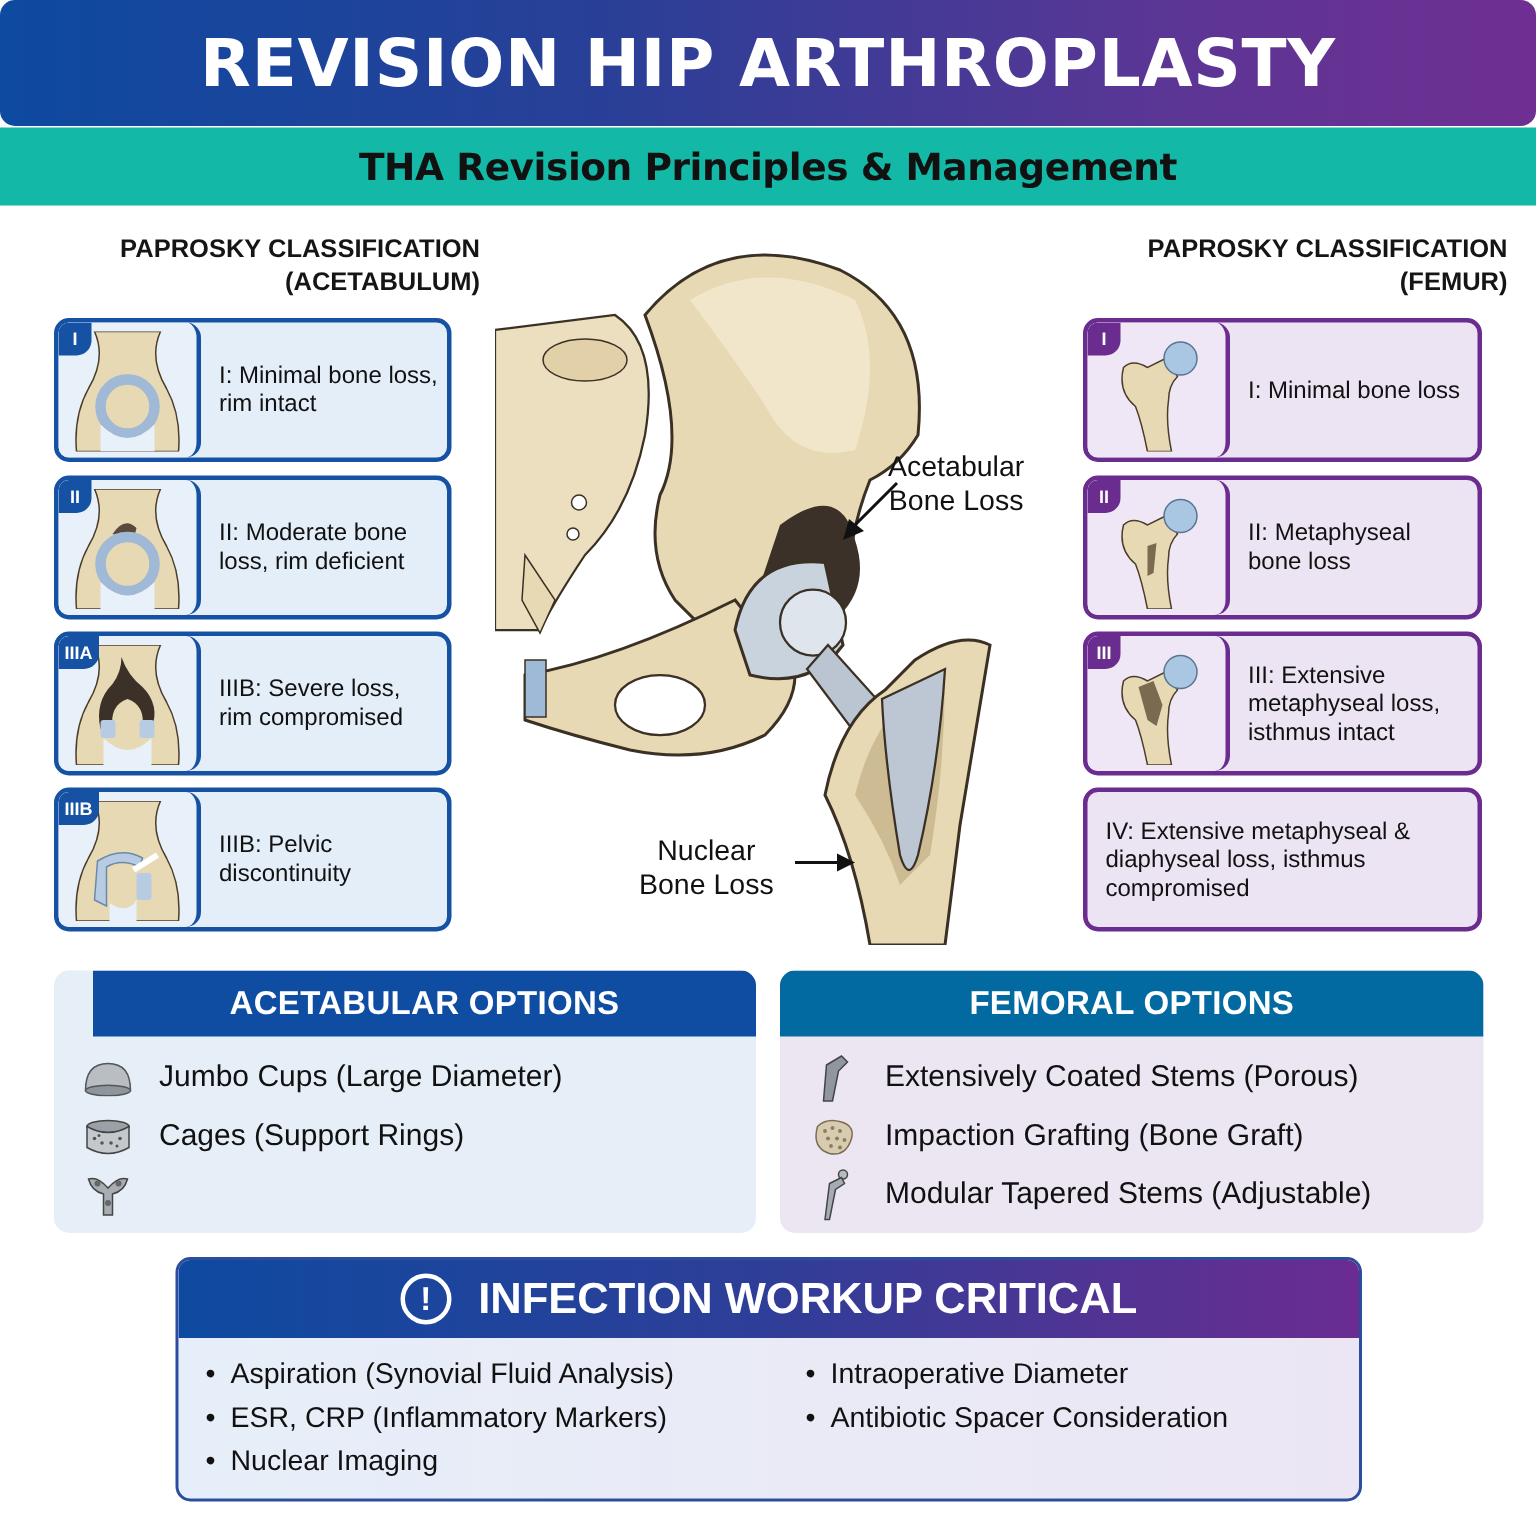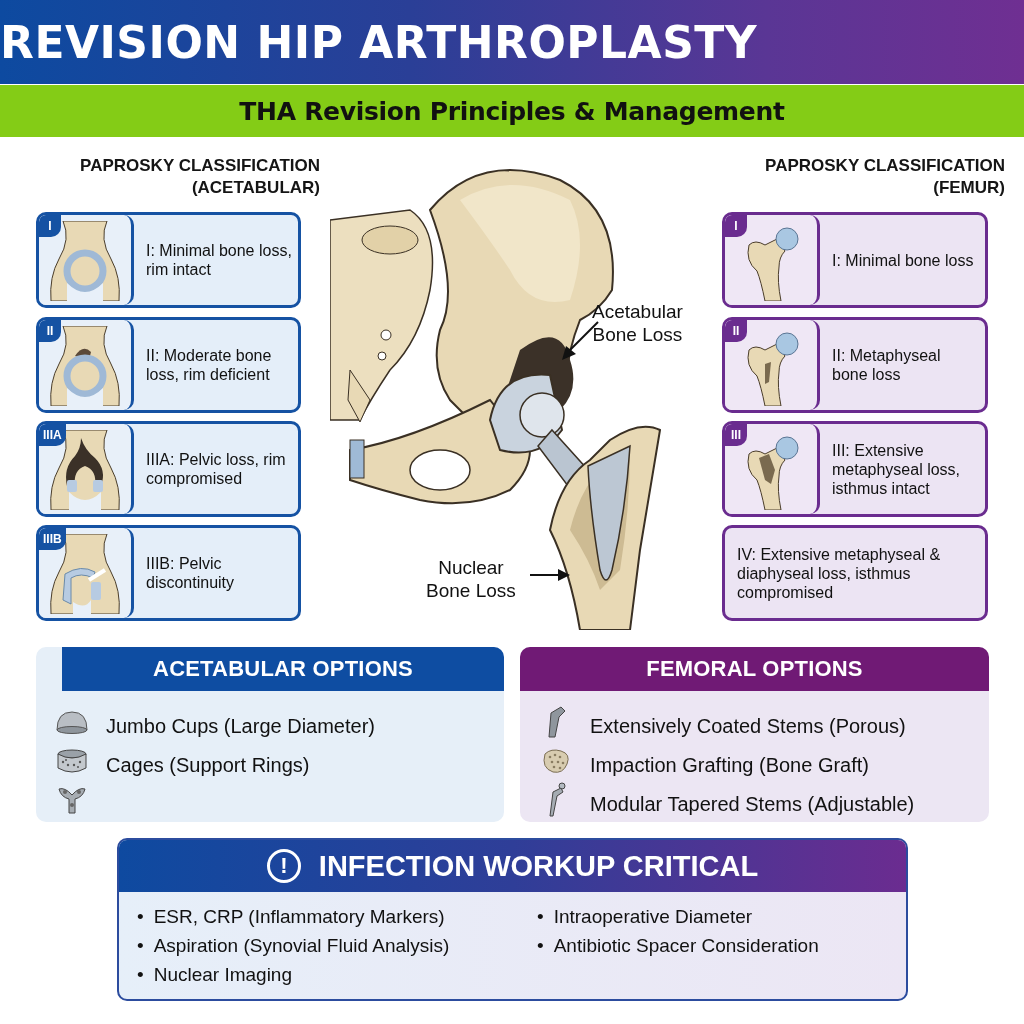--- a/index.html
+++ b/index.html
@@ -2,29 +2,29 @@
 <html><head>
 <meta charset="utf-8">
 <style>
   * { box-sizing: border-box; margin: 0; padding: 0; }
   html, body { width: 1024px; height: 1024px; overflow: hidden; background: #ffffff; }
   body { font-family: "Liberation Sans", "DejaVu Sans", sans-serif; color: #111; position: relative; }
 
   .title-bar {
     position: absolute; left: 0; top: 0; width: 1024px; height: 84px;
     background: linear-gradient(90deg, #0d4aa0 0%, #2a3f97 40%, #5a3695 75%, #6f2f92 100%);
-    display: flex; align-items: center; 
+    display: flex; align-items: center; justify-content: center; border-radius: 10px;
   }
   .title-bar h1 {
     color: #fff; font-size: 44px; font-weight: 700; letter-spacing: 0.5px;
     font-family: "DejaVu Sans", sans-serif;
   }
   .subtitle-bar {
     position: absolute; left: 0; top: 85px; width: 1024px; height: 52px;
-    background: #84cc16; display: flex; align-items: center; justify-content: center;
+    background: #14b8a6; display: flex; align-items: center; justify-content: center;
   }
   .subtitle-bar h2 { font-size: 25px; font-weight: 700; color: #111; font-family: "DejaVu Sans", sans-serif; letter-spacing: -0.3px; }
 
   .col-heading {
     position: absolute; text-align: right; font-weight: 700; font-size: 17px; line-height: 22px; color: #151515;
   }
   .col-heading.left { left: 20px; width: 300px; top: 155px; }
   .col-heading.right { left: 705px; width: 300px; top: 155px; }
 
   .cls-card {
@@ -55,23 +55,23 @@
   .options-box {
     position: absolute; top: 647px; height: 175px; border-radius: 10px; overflow: hidden;
   }
   .options-box.aceta { left: 36px; width: 468px; background: #e6eff8; }
   .options-box.femur { left: 520px; width: 469px; background: #ece6f3; }
   .options-box .head {
     height: 44px; color: #fff; font-weight: 700; font-size: 22px;
     display: flex; align-items: center; justify-content: center; letter-spacing: 0.2px;
   }
   .options-box.aceta .head { background: #0e4da2; margin-left: 26px; }
-  .options-box.femur .head { background: #701a75; }
+  .options-box.femur .head { background: #0369a1; }
   .options-box ul { list-style: none; padding: 8px 0 0 16px; }
-  .options-box li { display: flex; align-items: flex-end; height: 39px; font-size: 20px; color: #111; }
+  .options-box li { display: flex; align-items: center; height: 39px; font-size: 20px; color: #111; }
   .options-box li .ico { width: 40px; height: 32px; margin-right: 14px; flex: 0 0 40px; display: flex; align-items: center; justify-content: center; }
 
   .infection {
     position: absolute; left: 117px; top: 838px; width: 791px; height: 163px; border-radius: 10px; overflow: hidden;
     border: 2px solid #2c4c9e; background: linear-gradient(90deg, #e6eff9, #ece6f4);
   }
   .infection .head {
     height: 52px; background: linear-gradient(90deg, #0e4aa0 0%, #2f3e98 50%, #6b2c90 100%);
     display: flex; align-items: center; justify-content: center; color: #fff; font-weight: 700; font-size: 29px;
   }
@@ -90,21 +90,21 @@
 
 <div class="title-bar">
   <h1>REVISION HIP ARTHROPLASTY</h1>
 </div>
 <div class="subtitle-bar">
   <h2>THA Revision Principles &amp; Management</h2>
 </div>
 
 <div class="col-heading left">
   <div>PAPROSKY CLASSIFICATION</div>
-  <div>(ACETABULAR)</div>
+  <div>(ACETABULUM)</div>
 </div>
 
 <div class="cls-card aceta" style="top:212px">
   <div class="thumb">
     <svg viewBox="0 0 80 80">
       <path d="M18 0 Q26 18 14 38 Q4 56 6 80 L74 80 Q76 56 66 38 Q54 18 62 0 Z" fill="#e8d9b5" stroke="#4a3d2a" stroke-width="1"></path>
       <circle cx="40" cy="50" r="18" fill="none" stroke="#9fb9d6" stroke-width="7"></circle>
       <path d="M22 62 Q40 80 58 62 L58 80 L22 80 Z" fill="#e8f0f9"></path>
     </svg>
     <span class="badge">I</span>
@@ -129,21 +129,21 @@
   <div class="thumb">
     <svg viewBox="0 0 80 80">
       <path d="M18 0 Q26 18 14 38 Q4 56 6 80 L74 80 Q76 56 66 38 Q54 18 62 0 Z" fill="#e8d9b5" stroke="#4a3d2a" stroke-width="1"></path>
       <path d="M36 8 Q40 20 50 28 Q62 40 56 56 L50 56 Q52 40 40 36 Q28 40 30 56 L22 56 Q18 38 30 26 Q36 18 36 8 Z" fill="#3b3128"></path>
       <rect x="22" y="50" width="10" height="12" rx="2" fill="#b7cbe2"></rect>
       <rect x="48" y="50" width="10" height="12" rx="2" fill="#b7cbe2"></rect>
       <path d="M24 62 Q40 78 56 62 L56 80 L24 80 Z" fill="#e8f0f9"></path>
     </svg>
     <span class="badge">IIIA</span>
   </div>
-  <div class="desc">IIIA: Pelvic loss, rim compromised</div>
+  <div class="desc">IIIB: Severe loss, rim compromised</div>
 </div>
 
 <div class="cls-card aceta" style="top:525px">
   <div class="thumb">
     <svg viewBox="0 0 80 80">
       <path d="M18 0 Q26 18 14 38 Q4 56 6 80 L74 80 Q76 56 66 38 Q54 18 62 0 Z" fill="#e8d9b5" stroke="#4a3d2a" stroke-width="1"></path>
       <path d="M20 40 Q36 30 50 38 L48 44 Q36 38 26 44 L26 70 L18 66 Z" fill="#b7cbe2" stroke="#6a8aa9" stroke-width="1"></path>
       <line x1="44" y1="46" x2="60" y2="36" stroke="#fff" stroke-width="4"></line>
       <rect x="46" y="48" width="10" height="18" rx="2" fill="#b7cbe2"></rect>
       <path d="M28 68 Q40 76 46 66 L46 80 L28 80 Z" fill="#e8f0f9"></path>
@@ -323,22 +323,22 @@
   </ul>
 </div>
 
 <div class="infection">
   <div class="head">
     <span class="alert-icon">!</span>
     <span>INFECTION WORKUP CRITICAL</span>
   </div>
   <div class="cols">
     <ul class="c1">
+      <li>Aspiration (Synovial Fluid Analysis)</li>
       <li>ESR, CRP (Inflammatory Markers)</li>
-      <li>Aspiration (Synovial Fluid Analysis)</li>
       <li>Nuclear Imaging</li>
     </ul>
     <ul class="c2">
       <li>Intraoperative Diameter</li>
       <li>Antibiotic Spacer Consideration</li>
     </ul>
   </div>
 </div>
 
 </body></html>

